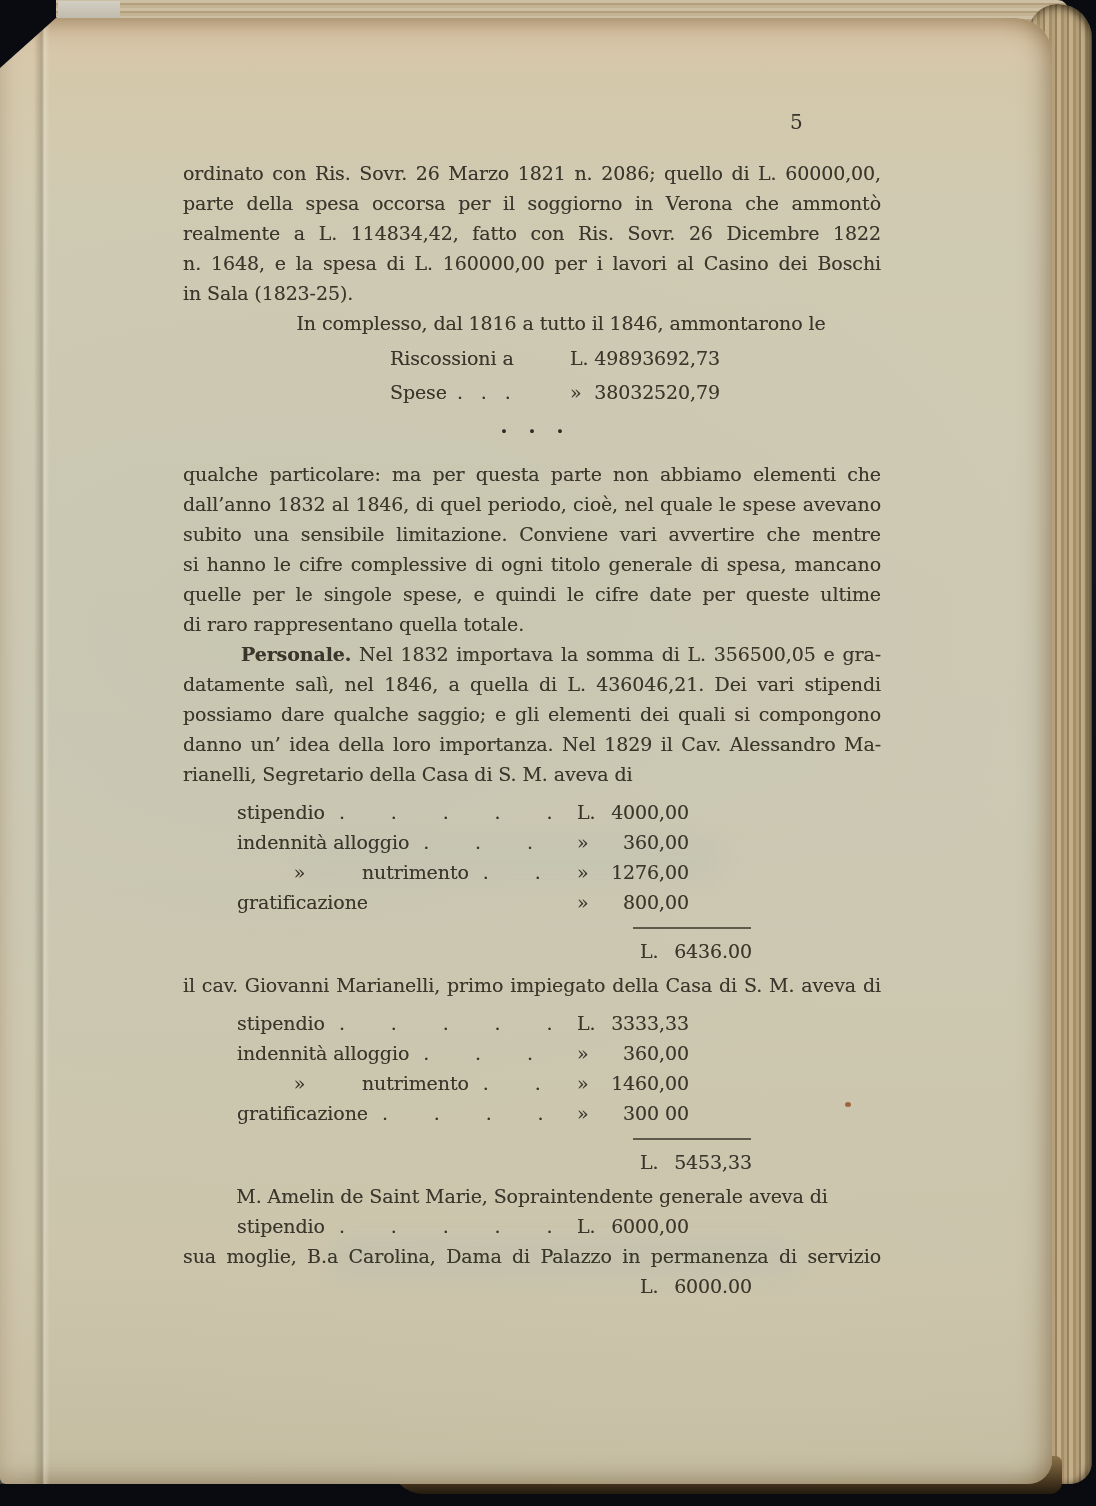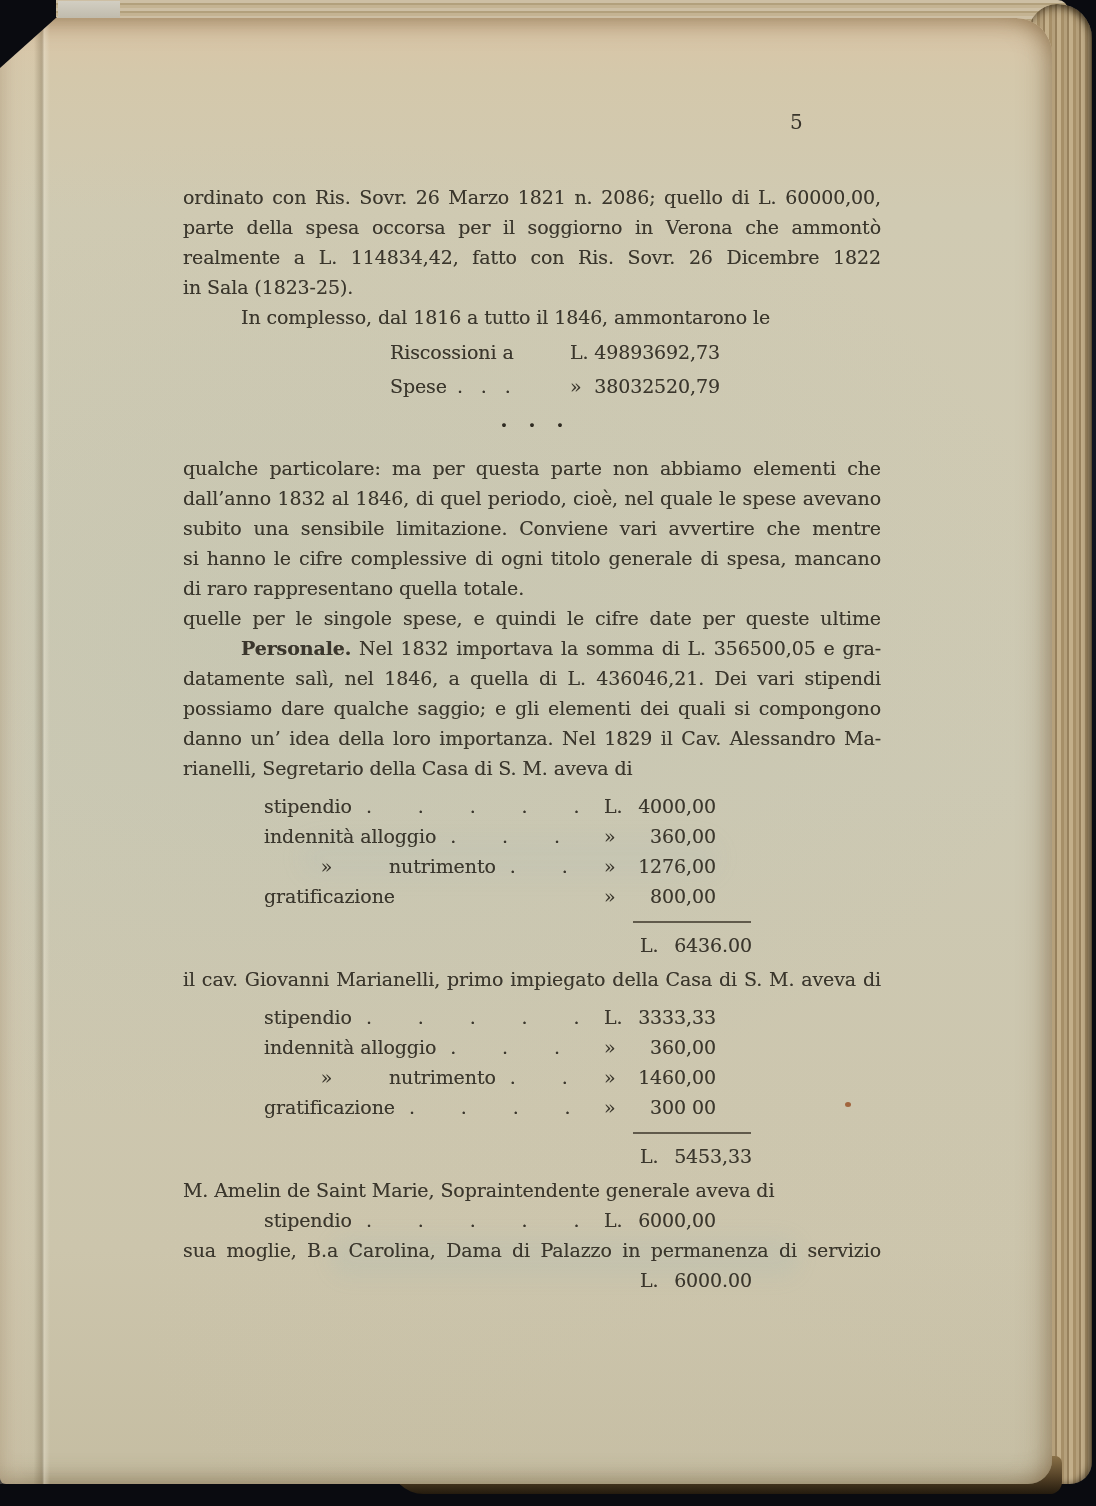--- a/index.html
+++ b/index.html
@@ -65,49 +65,49 @@
   }
   .stain1{position:absolute;left:330px;top:1218px;width:470px;height:42px;background:rgba(140,172,186,0.10);filter:blur(9px);border-radius:20px;}
   .stain2{position:absolute;left:300px;top:820px;width:420px;height:40px;background:rgba(150,180,190,0.08);filter:blur(10px);border-radius:20px;}
   .rust-dot{position:absolute;left:845px;top:1084px;width:6px;height:5px;border-radius:50%;background:#9c5a31;opacity:.9;}
 
   
   .page-number{
     position:absolute;left:790px;top:92px;font-size:20px;color:#39352b;letter-spacing:.3px;
   }
   .content{
-    position:absolute;left:183px;top:164px;width:698px;
+    position:absolute;left:183px;top:140px;width:698px;
     font-size:19px;line-height:30px;color:#3a362c;letter-spacing:-0.1px;
     text-shadow:0 0 .5px rgba(58,54,44,0.45);
   }
   .jl{text-align:justify;text-align-last:justify;}
   .jl.last{text-align-last:left;}
   .indent{text-indent:58px;}
   .lead{font-weight:bold;}
 
   
   .sum-block{margin-top:3px;}
   .sum-row{margin-left:207px;width:330px;display:flex;align-items:flex-end;line-height:34px;}
   .sr-label{white-space:pre;}
   .sr-dots{white-space:pre;padding:0 10px;word-spacing:12px;overflow:hidden;}
   .sr-val{margin-left:auto;width:150px;display:flex;justify-content:space-between;}
 
   .sep{margin:8px 0 14px;text-align:center;font-weight:bold;font-size:20px;letter-spacing:7px;padding-left:7px;line-height:28px;color:#2f2b22;}
 
   
   .pay-block{margin-top:8px;}
-  .pay-row{display:flex;align-items:center;margin-left:81px;width:452px;line-height:30px;}
+  .pay-row{display:flex;align-items:center;margin-left:54px;width:452px;line-height:30px;}
   .pr-label{white-space:pre;}
   .pr-dots{flex:1;white-space:pre;overflow:hidden;padding:0 14px;word-spacing:40px;}
   .pr-val{width:112px;display:flex;justify-content:space-between;flex:none;}
   .pay-total{display:flex;flex-direction:column;align-items:flex-end;width:569px;margin:2px 0 4px;}
   .total-rule{width:118px;border-top:2px solid rgba(60,54,42,0.75);margin:8px 1px 7px 0;}
   .total-line{width:112px;display:flex;justify-content:space-between;line-height:30px;}
   .pay-total.no-rule{margin-top:0;}
-  .plain{text-align:left;}
+  .plain{text-align:center;}
 </style>
 </head>
 <body>
 
 <div class="scene">
 
   <div class="stack-top"></div>
   <div class="stack-topleft"></div>
   <div class="stack-right"></div>
   <div class="stack-bottom"></div>
@@ -120,20 +120,21 @@
     <div class="rust-dot"></div>
 
     <div class="page-number">5</div>
 
     <div class="content">
 
       <div class="para">
         <div class="jl">ordinato con Ris. Sovr. 26 Marzo 1821 n. 2086; quello di L. 60000,00,</div>
         <div class="jl">parte della spesa occorsa per il soggiorno in Verona che ammontò</div>
         <div class="jl">realmente a L. 114834,42, fatto con Ris. Sovr. 26 Dicembre 1822</div>
+        <div class="jl">n. 1648, e la spesa di L. 160000,00 per i lavori al Casino dei Boschi</div>
         <div class="jl last">in Sala (1823-25).</div>
       </div>
 
       <div class="indent plain">In complesso, dal 1816 a tutto il 1846, ammontarono le</div>
 
       <div class="sum-block">
         <div class="sum-row">
           <span class="sr-label">Riscossioni a</span>
           <span class="sr-dots"></span>
           <span class="sr-val">
@@ -151,22 +152,22 @@
         </div>
       </div>
 
       <div class="sep">· · ·</div>
 
       <div class="para">
         <div class="jl">qualche particolare: ma per questa parte non abbiamo elementi che</div>
         <div class="jl">dall’anno 1832 al 1846, di quel periodo, cioè, nel quale le spese avevano</div>
         <div class="jl">subito una sensibile limitazione. Conviene vari avvertire che mentre</div>
         <div class="jl">si hanno le cifre complessive di ogni titolo generale di spesa, mancano</div>
+        <div class="jl">quelle per le singole spese, e quindi le cifre date per queste ultime</div>
         <div class="jl last">di raro rappresentano quella totale.</div>
-        <div class="jl">quelle per le singole spese, e quindi le cifre date per queste ultime</div>
       </div>
 
       <div class="para">
         <div class="jl indent"><b class="lead">Personale.</b> <span>Nel 1832 importava la somma di L. 356500,05 e gra-</span></div>
         <div class="jl">datamente salì, nel 1846, a quella di L. 436046,21. Dei vari stipendi</div>
         <div class="jl">possiamo dare qualche saggio; e gli elementi dei quali si compongono</div>
         <div class="jl">danno un’ idea della loro importanza. Nel 1829 il Cav. Alessandro Ma-</div>
         <div class="jl last">rianelli, Segretario della Casa di S. M. aveva di</div>
       </div>
 

